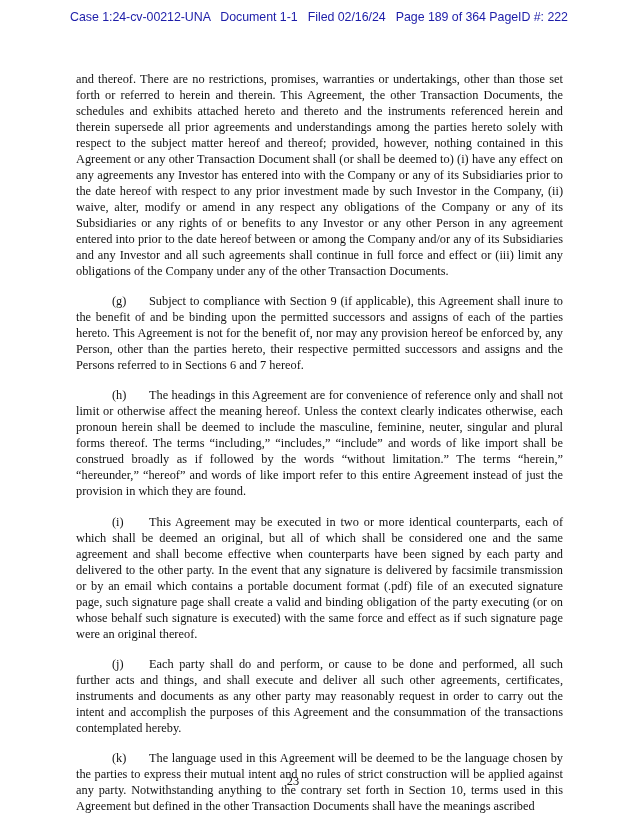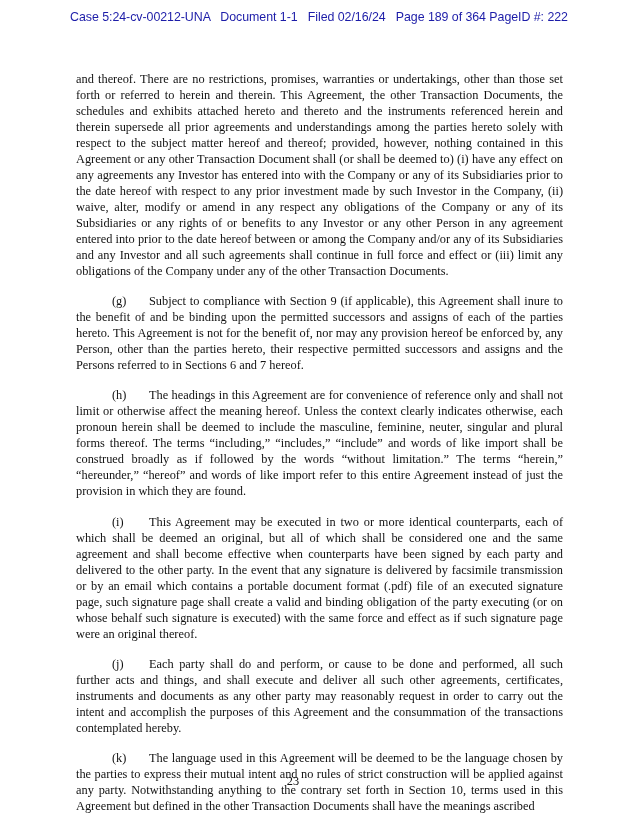--- a/index.html
+++ b/index.html
@@ -19,21 +19,21 @@
   .para .label { display:inline-block; width:73px; text-indent:0; padding-left:36px; box-sizing:border-box; }
   .para.lettered { text-indent:0; }
   .pagenum {
     position:absolute; top:774px; left:0; width:586px; text-align:center;
     font-family:"Liberation Serif", serif; font-size:12.35px; color:#111111;
   }
 </style>
 </head>
 <body>
 
-<div class="header">Case 5:24-cv-00212-UNA   Document 1-1   Filed 02/16/24   Page 189 of 364 PageID #: 222</div>
+<div class="header">Case 1:24-cv-00212-UNA   Document 1-1   Filed 02/16/24   Page 189 of 364 PageID #: 222</div>
 
 <div class="body">
   <p class="para first">
     <span>and thereof.  There are no restrictions, promises, warranties or undertakings, other than those set forth or referred to herein and therein.  This Agreement, the other Transaction Documents, the schedules and exhibits attached hereto and thereto and the instruments referenced herein and therein supersede all prior agreements and understandings among the parties hereto solely with respect to the subject matter hereof and thereof; provided, however, nothing contained in this Agreement or any other Transaction Document shall (or shall be deemed to) (i) have any effect on any agreements any Investor has entered into with the Company or any of its Subsidiaries prior to the date hereof with respect to any prior investment made by such Investor in the Company, (ii) waive, alter, modify or amend in any respect any obligations of the Company or any of its Subsidiaries or any rights of or benefits to any Investor or any other Person in any agreement entered into prior to the date hereof between or among the Company and/or any of its Subsidiaries and any Investor and all such agreements shall continue in full force and effect or (iii) limit any obligations of the Company under any of the other Transaction Documents.</span>
   </p>
   <p class="para lettered">
     <span class="label">(g)</span><span>Subject to compliance with Section 9 (if applicable), this Agreement shall inure to the benefit of and be binding upon the permitted successors and assigns of each of the parties hereto.  This Agreement is not for the benefit of, nor may any provision hereof be enforced by, any Person, other than the parties hereto, their respective permitted successors and assigns and the Persons referred to in Sections 6 and 7 hereof.</span>
   </p>
   <p class="para lettered">
     <span class="label">(h)</span><span>The headings in this Agreement are for convenience of reference only and shall not limit or otherwise affect the meaning hereof.  Unless the context clearly indicates otherwise, each pronoun herein shall be deemed to include the masculine, feminine, neuter, singular and plural forms thereof.  The terms “including,” “includes,” “include” and words of like import shall be construed broadly as if followed by the words “without limitation.” The terms “herein,” “hereunder,” “hereof” and words of like import refer to this entire Agreement instead of just the provision in which they are found.</span>

